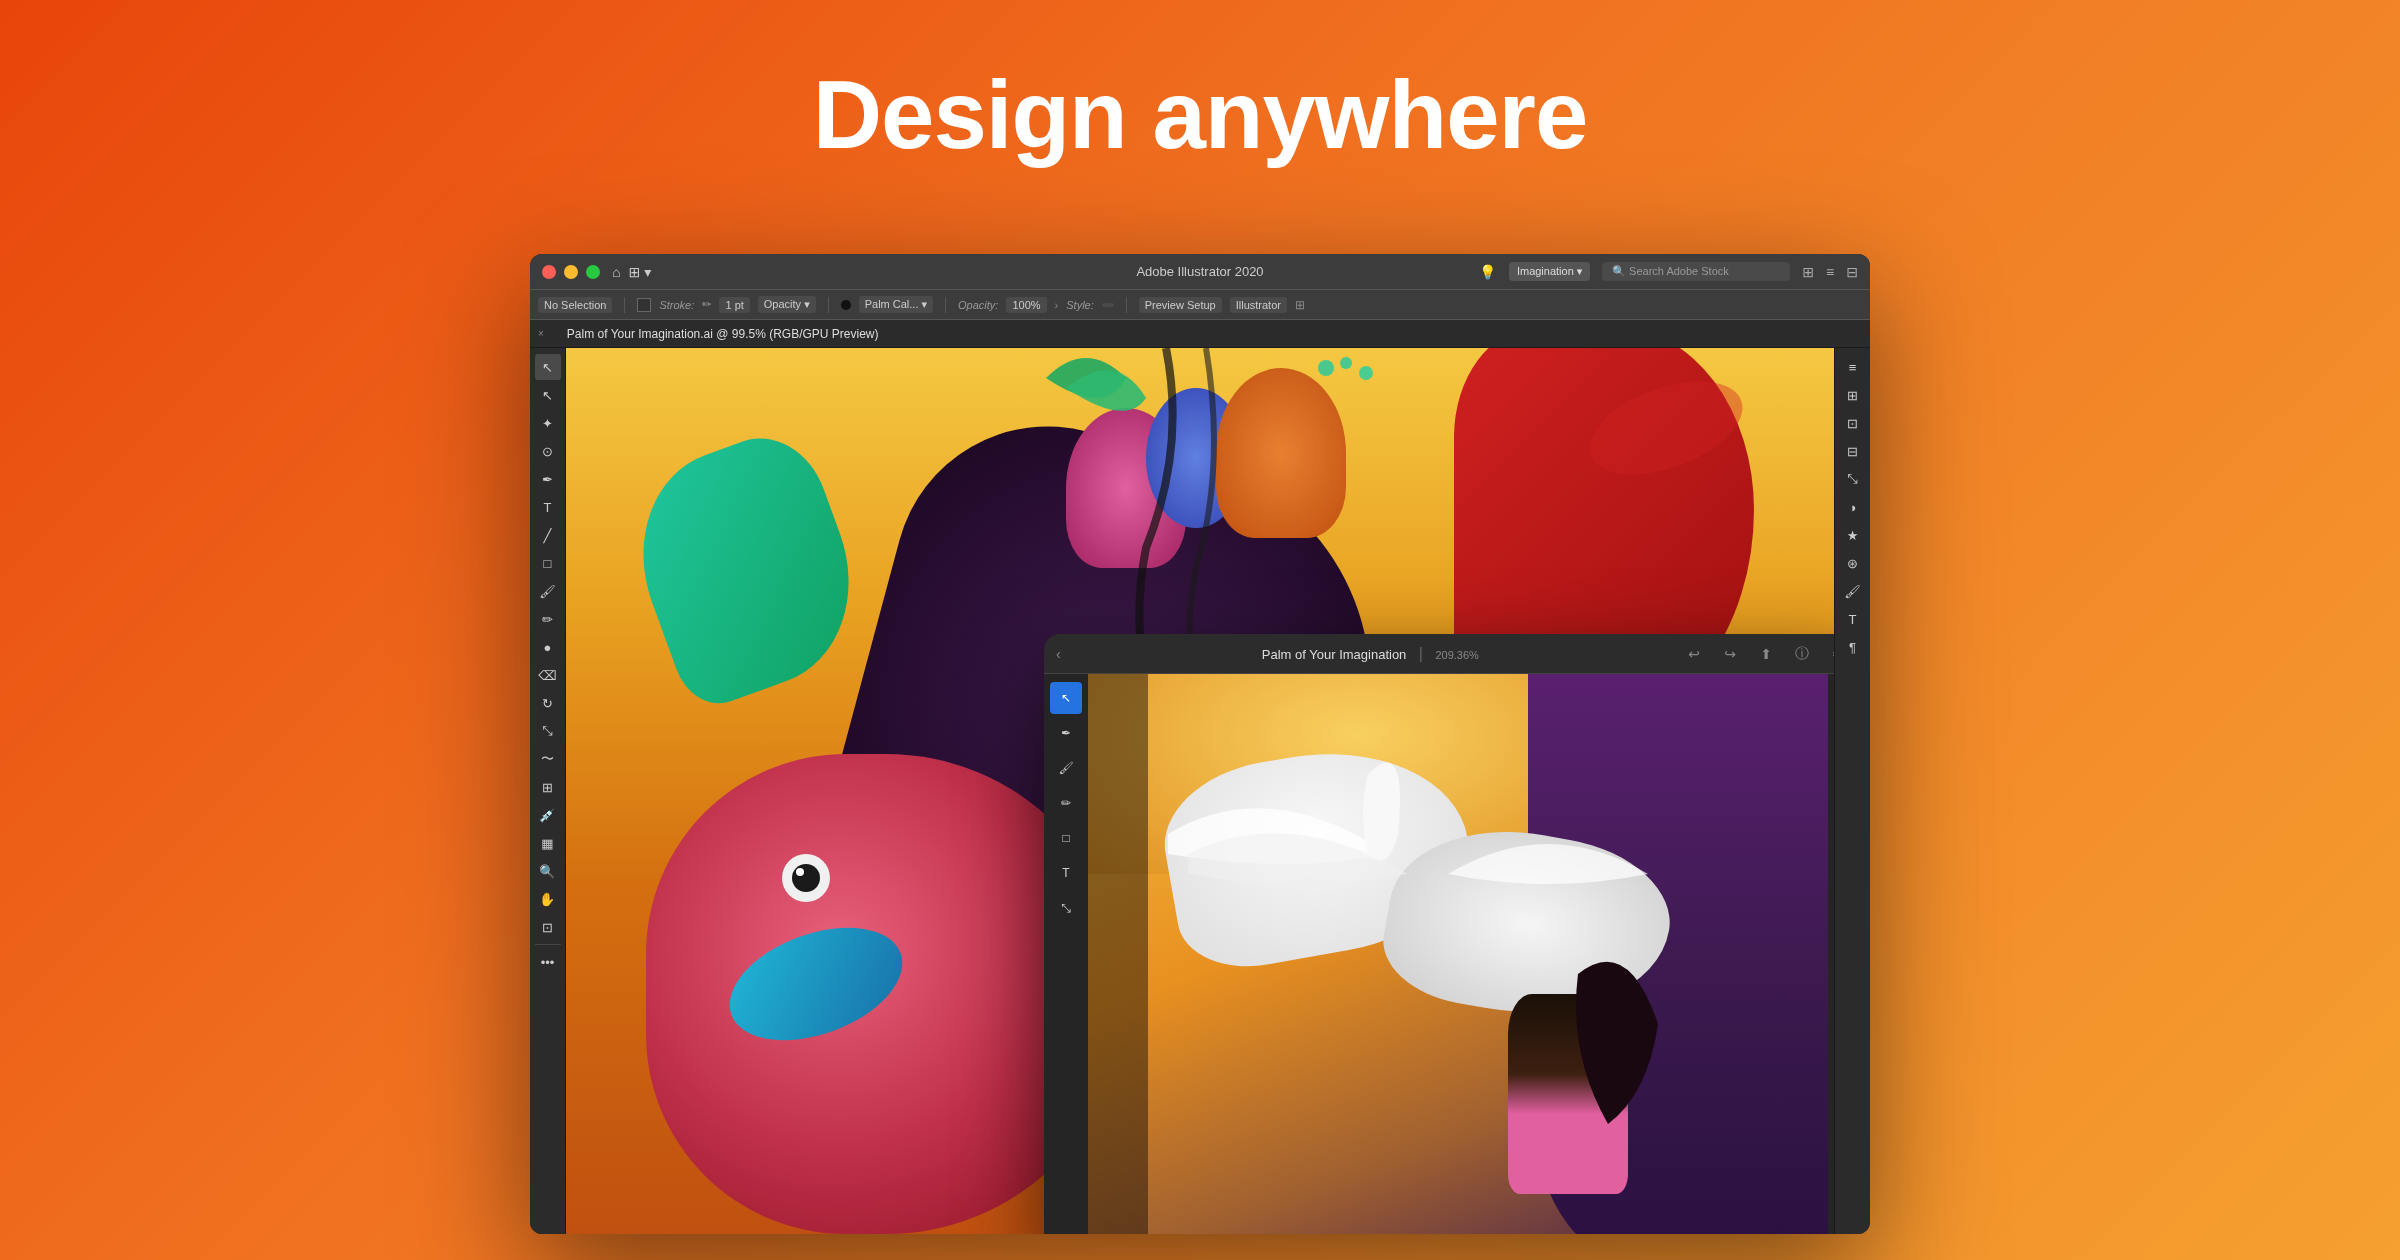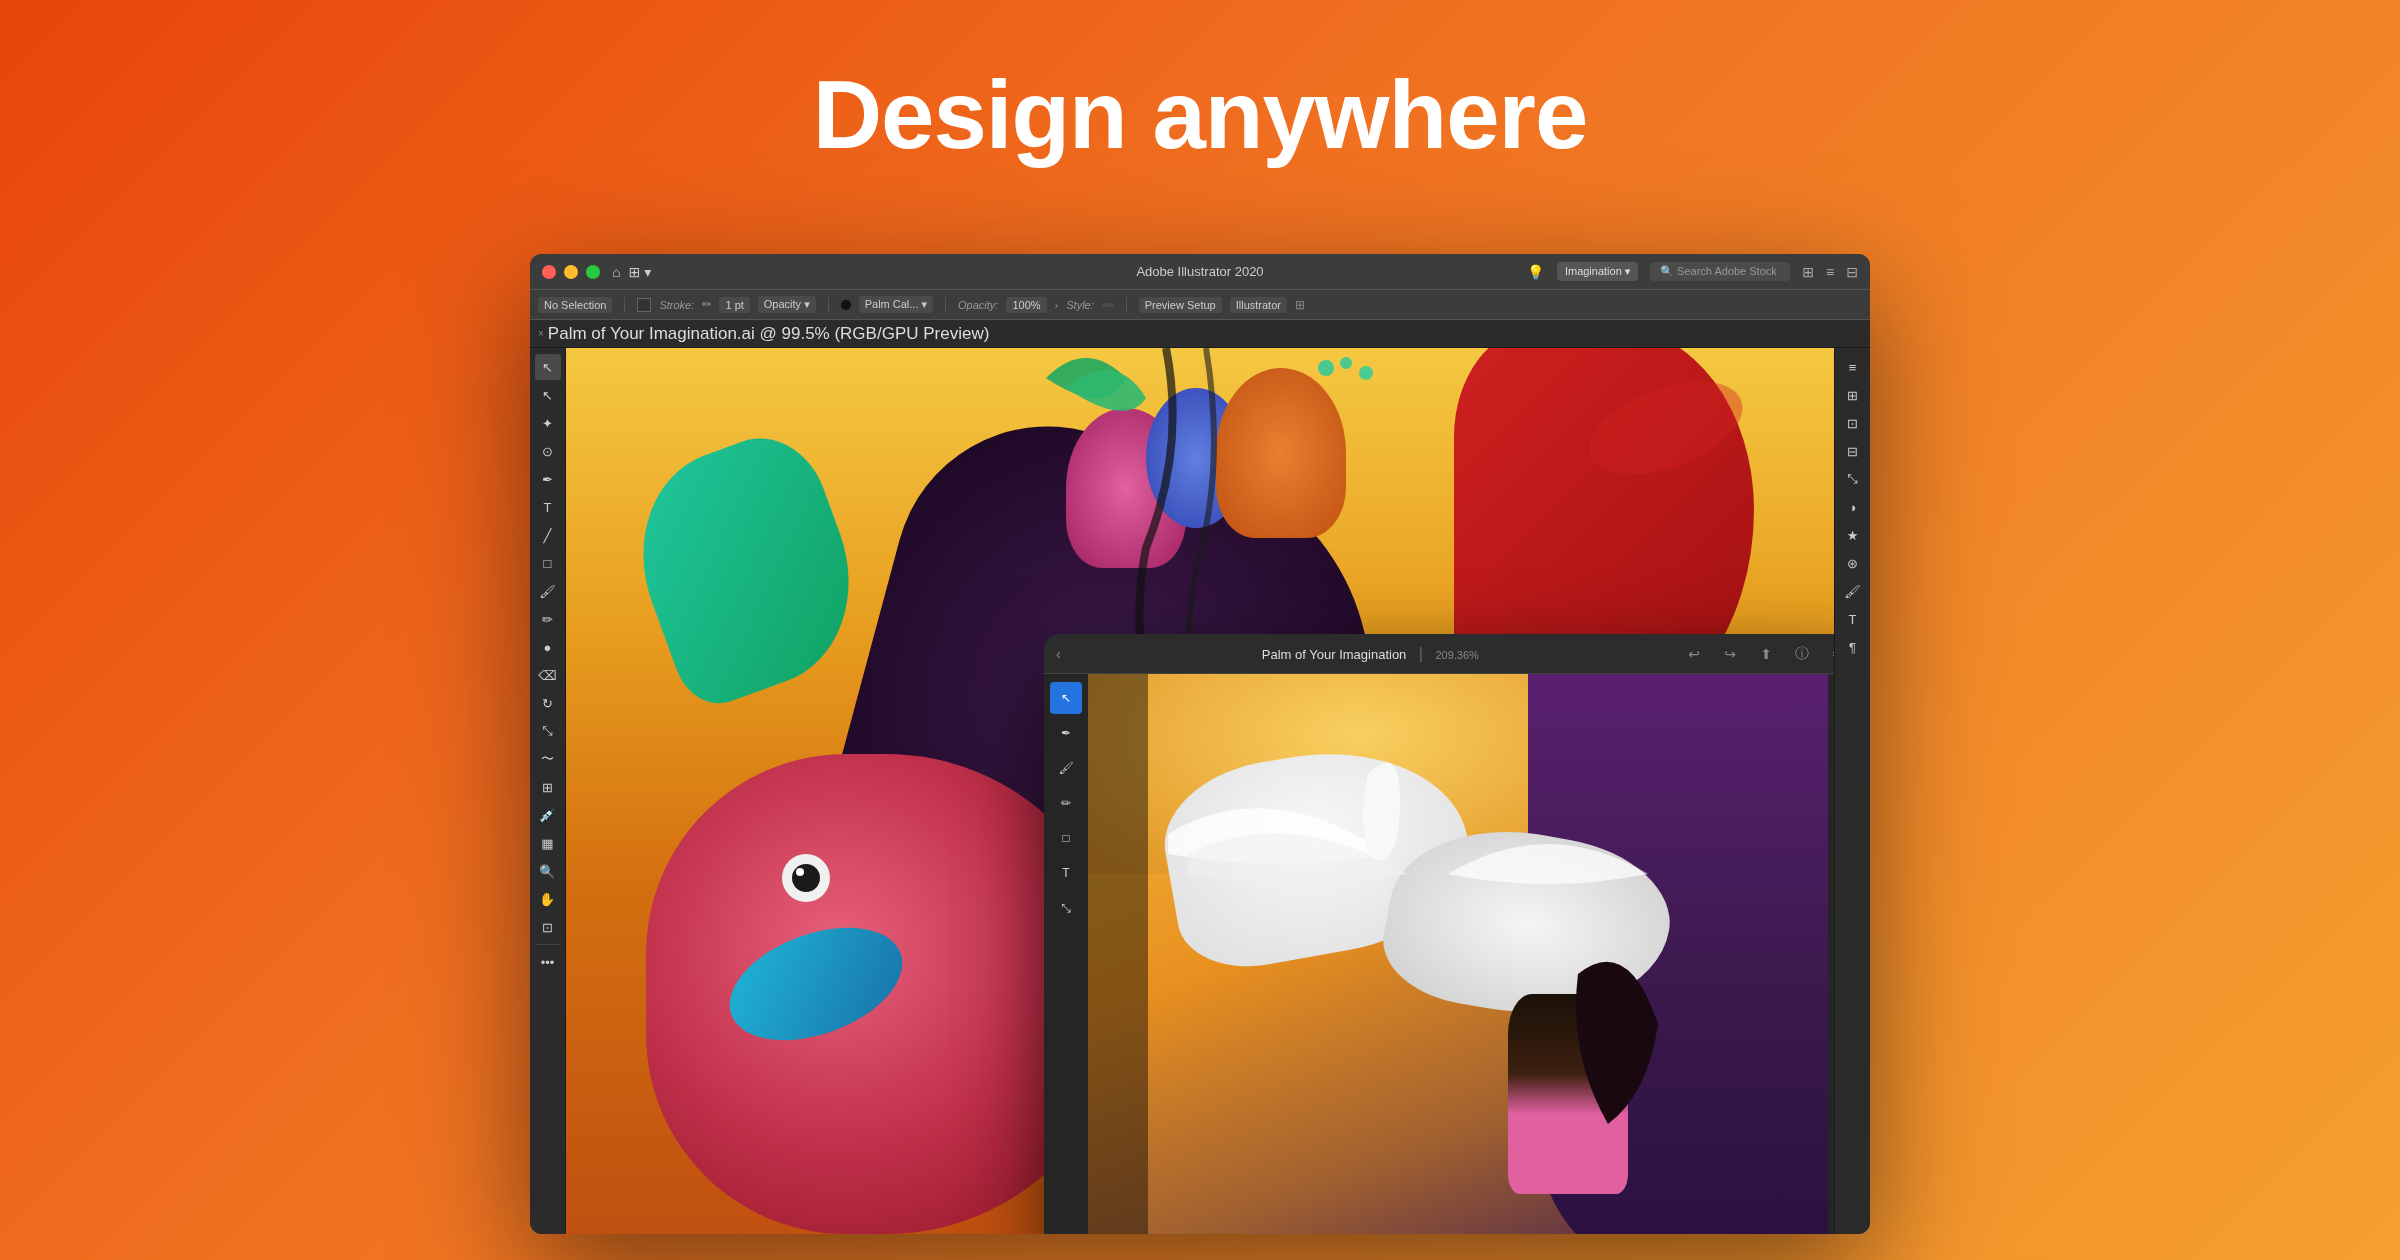--- a/index.html
+++ b/index.html
@@ -85,21 +85,21 @@
       padding: 3px 8px;
       border-radius: 4px;
     }
 
     .search-adobe {
       background: #4a4a4a;
       color: #999;
       font-size: 11px;
       padding: 3px 10px;
       border-radius: 4px;
-      width: 140px;
+      width: 188px;
     }
 
     
     .control-bar {
       height: 30px;
       background: #3c3c3c;
       display: flex;
       align-items: center;
       padding: 0 8px;
       gap: 8px;
@@ -138,21 +138,22 @@
     }
 
     .tab-close {
       color: #888;
       font-size: 10px;
       margin-right: 4px;
     }
 
     .tab-name {
       color: #ddd;
-      font-size: 17px;
+      font-size: 12px;
+      margin-left: 19px;
     }
 
     
     .main-area {
       display: flex;
       height: calc(100% - 94px);
     }
 
     
     .left-toolbar {

